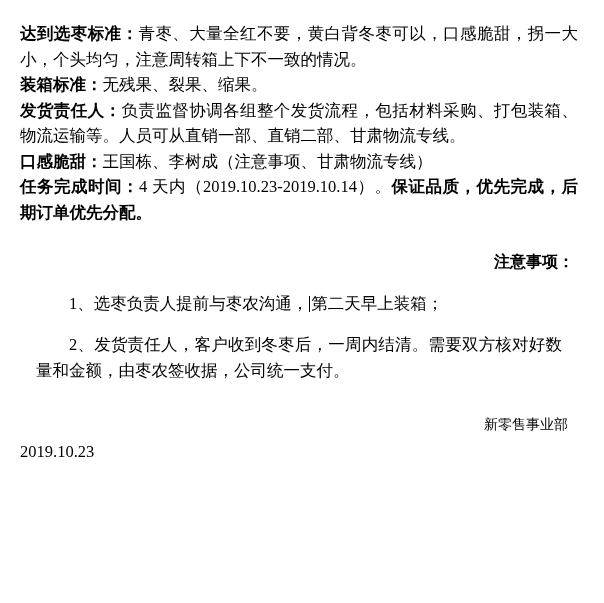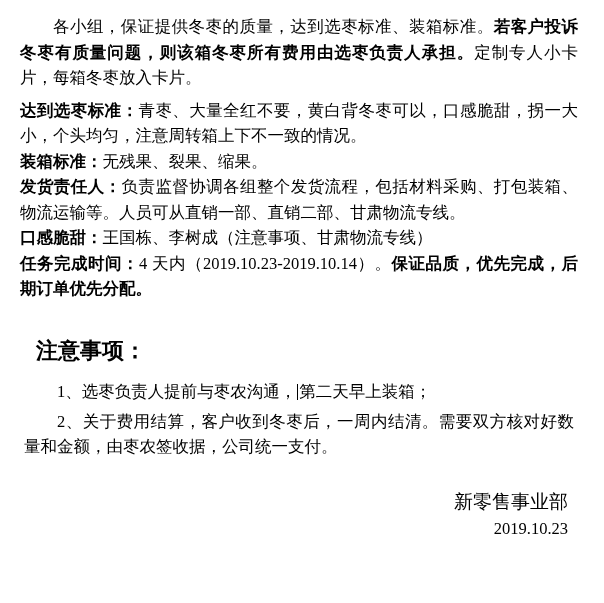--- a/index.html
+++ b/index.html
@@ -37,78 +37,77 @@
   .label {
     font-weight: bold;
   }
   .spacer-sm {
     height: 7px;
   }
   .spacer-md {
     height: 20px;
   }
   .notice-title {
-    font-size: 22px;
+    font-size: 16px;
     line-height: 25.5px;
     font-weight: bold;
-    margin: 16px;
+    margin: 4px;
+    text-align: right;
   }
   .notice-item {
     font-size: 16.5px;
     line-height: 25.5px;
     text-indent: 2em;
     text-align: justify;
     text-justify: inter-ideograph;
-    margin: 4px;
+    margin: 16px;
   }
   .signature {
     margin-top: 28px;
     text-align: right;
-    font-size: 19px;
+    font-size: 14px;
     line-height: 27px;
     padding-right: 10px;
   }
   .sig-date {
-    text-align: right;
     font-size: 16.5px;
     line-height: 27px;
     padding-right: 10px;
   }
   .caret {
     display: inline-block;
     width: 1px;
     height: 16px;
     background: #000;
     vertical-align: -3px;
     margin: 0 1px;
   }
 </style>
 </head>
 <body>
 
 <div class="page">
 
-  <p class="para indent2"><span>各小组，保证提供冬枣的质量，达到选枣标准、装箱标准。</span><span class="bold">若客户投诉冬枣有质量问题，则该箱冬枣所有费用由选枣负责人承担。</span><span>定制专人小卡片，每箱冬枣放入卡片。</span></p>
 
   <div class="spacer-sm"></div>
 
   <p class="para"><span class="label">达到选枣标准：</span><span>青枣、大量全红不要，黄白背冬枣可以，口感脆甜，拐一大小，个头均匀，注意周转箱上下不一致的情况。</span></p>
 
   <p class="para"><span class="label">装箱标准：</span><span>无残果、裂果、缩果。</span></p>
 
   <p class="para"><span class="label">发货责任人：</span><span>负责监督协调各组整个发货流程，包括材料采购、打包装箱、物流运输等。人员可从直销一部、直销二部、甘肃物流专线。</span></p>
 
   <p class="para"><span class="label">口感脆甜：</span><span>王国栋、李树成（注意事项、甘肃物流专线）</span></p>
 
   <p class="para"><span class="label">任务完成时间：</span><span>4 天内（2019.10.23-2019.10.14）。</span><span class="bold">保证品质，优先完成，后期订单优先分配。</span></p>
 
   <div class="spacer-md"></div>
 
   <p class="notice-title">注意事项：</p>
 
   <p class="notice-item"><span>1、</span><span>选枣负责人提前与枣农沟通，</span><span class="caret"></span><span>第二天早上装箱；</span></p>
 
-  <p class="notice-item"><span>2、</span><span>关于费用结算，客户收到冬枣后，一周内结清。需要双方核对好数量和金额，由枣农签收据，公司统一支付。</span></p>
+  <p class="notice-item"><span>2、</span><span>发货责任人，客户收到冬枣后，一周内结清。需要双方核对好数量和金额，由枣农签收据，公司统一支付。</span></p>
 
   <div class="signature">新零售事业部</div>
   <div class="sig-date">2019.10.23</div>
 
 </div>
 
 </body></html>

